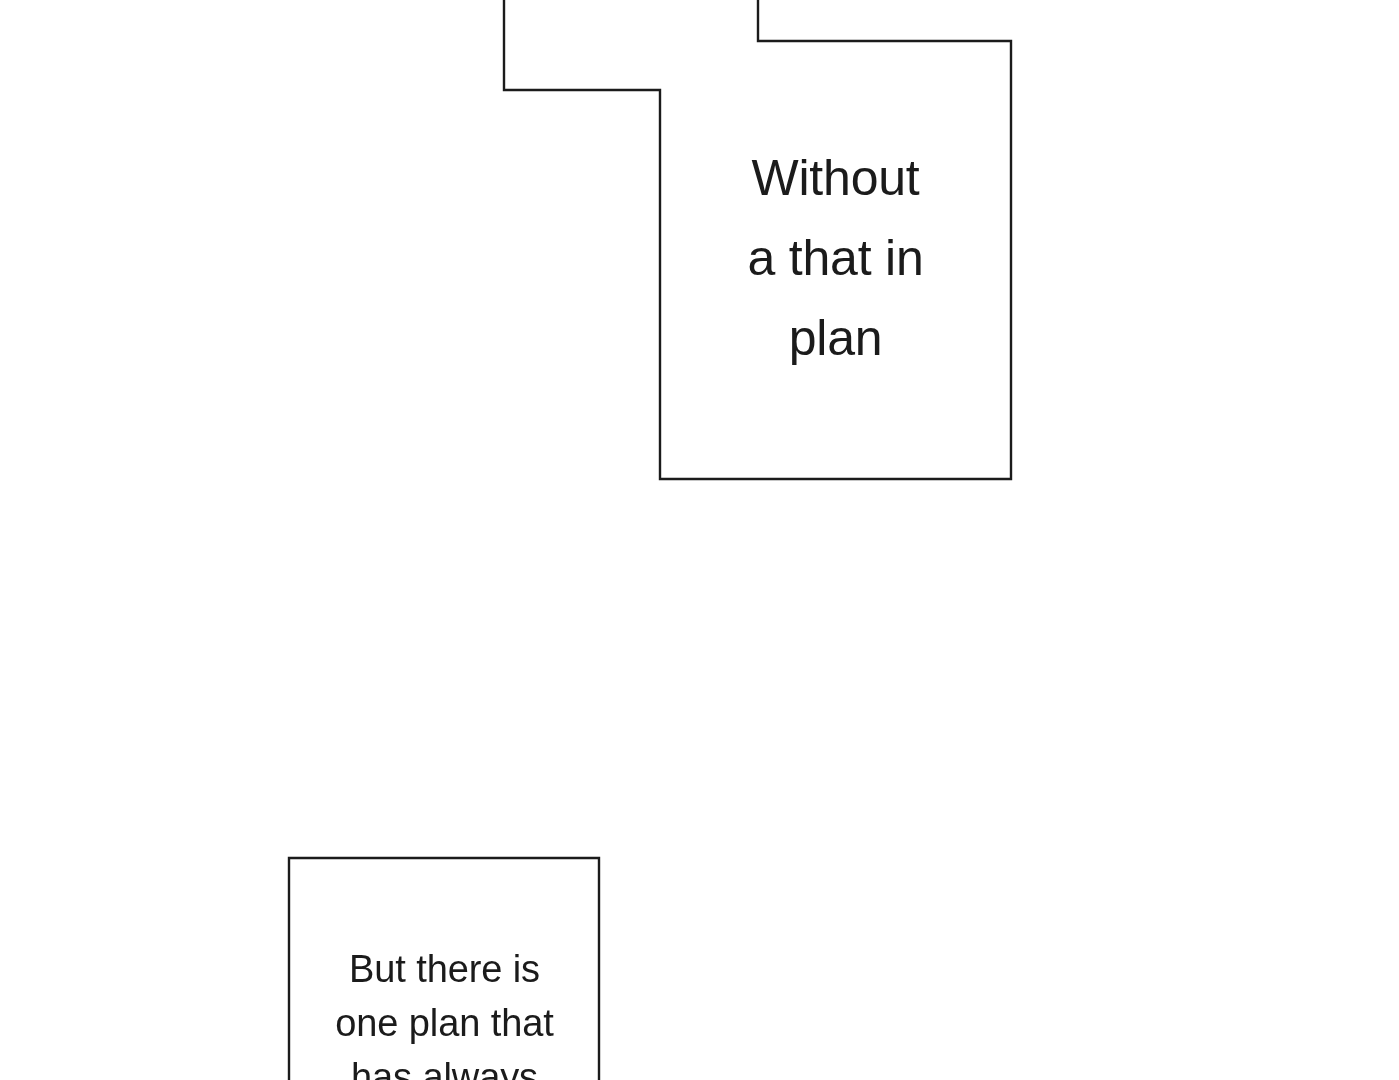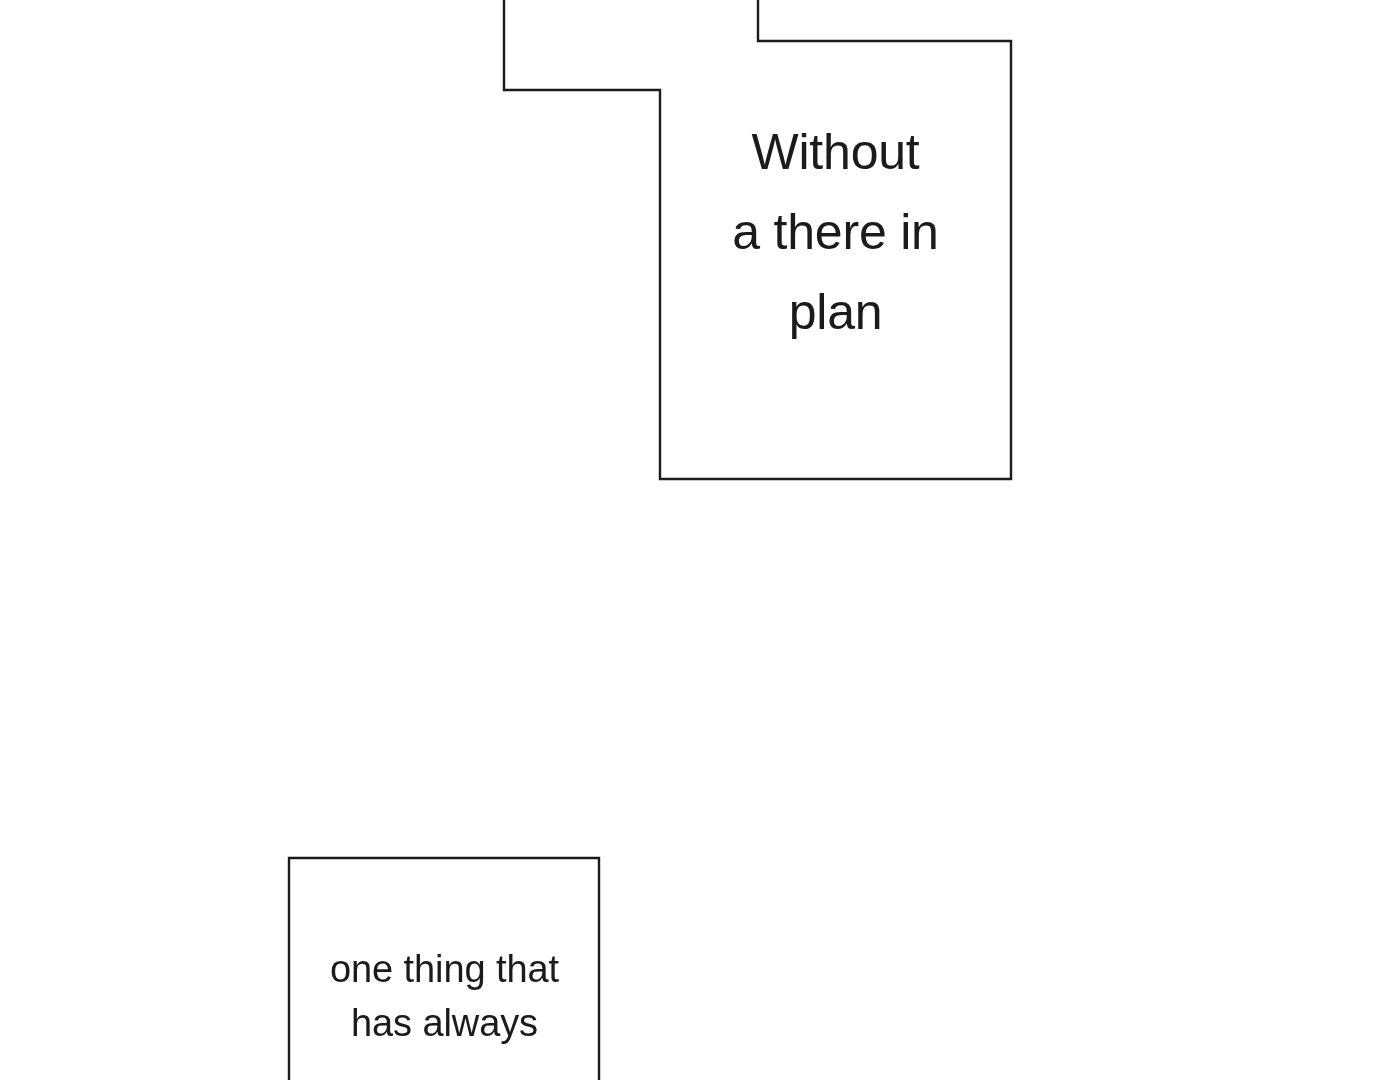--- a/index.html
+++ b/index.html
@@ -45,21 +45,21 @@
     text-align: center;
     color: #1b1b1b;
     white-space: nowrap;
   }
 
   #panel-a-text {
     left: 661px;
     top: 44px;
     width: 349px;
     height: 434px;
-    padding-top: 68px;
+    padding-top: 94px;
     box-sizing: border-box;
     font-size: 50px;
     line-height: 80px;
     font-weight: 300;
     letter-spacing: -0.2px;
   }
 
   #panel-b-text {
     left: 290px;
     top: 859px;
@@ -94,22 +94,23 @@
              L 758,-10" fill="none" stroke="#1b1b1b" stroke-width="2.4" stroke-linecap="butt" stroke-linejoin="miter"></path>
 
     <path id="panel-b-outline" d="M 289,1090
              L 289,858
              L 599,858
              L 599,1090" fill="none" stroke="#1b1b1b" stroke-width="2.4" stroke-linecap="butt" stroke-linejoin="miter"></path>
   </svg>
 
   <div class="panel-text" id="panel-a-text">
     <span class="panel-line">Without</span>
-    <span class="panel-line">a there in</span>
+    <span class="panel-line">a that in</span>
     <span class="panel-line">plan</span>
   </div>
 
   <div class="panel-text" id="panel-b-text">
-    <span class="panel-line">one thing that</span>
+    <span class="panel-line">But there is</span>
+    <span class="panel-line">one plan that</span>
     <span class="panel-line">has always</span>
   </div>
 
 </div>
 
 </body></html>

